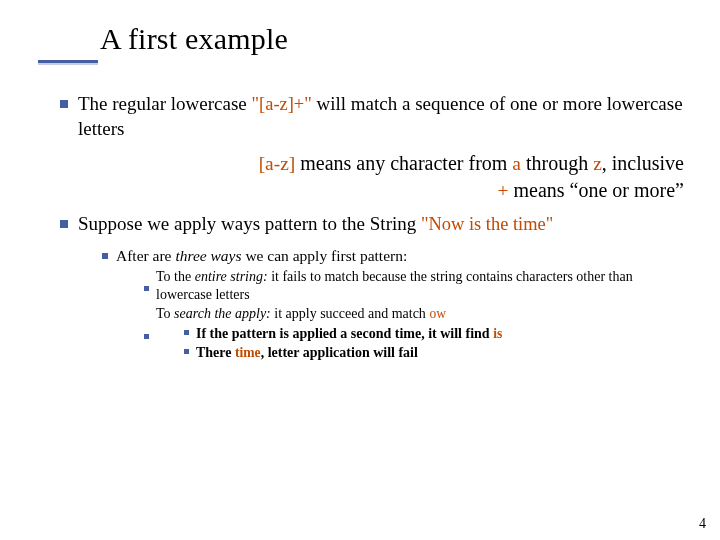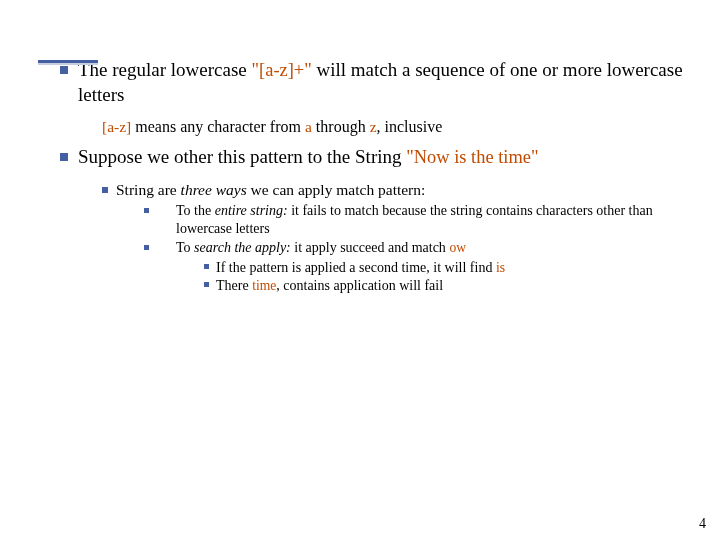--- a/index.html
+++ b/index.html
@@ -77,53 +77,54 @@
   .lvl1 > li {
     display: flex;
     align-items: flex-start;
     margin-bottom: 10px;
     font-size: 19px;
   }
   .lvl1 > li > .bullet-sq { margin-top: 8px; }
   .lvl1 > li > .txt { flex: 1; }
   .lvl2 {
     margin-left: 42px;
-    font-size: 16px;
+    font-size: 20px;
     margin-top: 3px;
     margin-bottom: 8px;
+    text-align: right;
   }
   .lvl2 > li { margin-bottom: 1px; }
   .lvl3 {
     margin-left: 42px;
     font-size: 15.5px;
   }
   .lvl3 > li {
     display: flex;
     align-items: flex-start;
     margin-bottom: 4px;
   }
   .lvl3 > li > .bullet-sq { margin-top: 7px; }
   .lvl3 > li > .txt { flex: 1; }
   .lvl4 {
     margin-left: 28px;
     font-size: 14px;
     margin-top: 2px;
   }
   .lvl4 > li {
     display: flex;
-    align-items: flex-start;
+    align-items: center;
     margin-bottom: 1px;
-    gap: 20px;
   }
   .lvl4 > li > .bullet-sq { margin-top: 6px; }
   .lvl4 > li > .txt { flex: 1; }
   .lvl5 {
     margin-left: 28px;
     font-size: 14px;
     margin-top: 2px;
+    font-weight: bold;
   }
   .lvl5 > li {
     display: flex;
     align-items: flex-start;
     margin-bottom: 1px;
   }
   .lvl5 > li > .bullet-sq { margin-top: 5px; }
   .lvl5 > li > .txt { flex: 1; }
   .code {
     font-family: "Comic Sans MS", "Comic Sans", cursive;
@@ -137,52 +138,56 @@
     bottom: 8px;
     font-size: 14px;
   }
 </style>
 </head>
 <body>
 
 <div class="title-wrap">
   <div class="title-underline"></div>
   <div class="title-underline-shadow"></div>
+  <h1 class="title">A first example</h1>
 </div>
 
 <div class="content">
   <ul class="lvl1">
     <li>
       <span class="bullet-sq"></span>
       <span class="txt">
         <span>The regular lowercase </span><span class="code">"[a-z]+"</span><span> will match a sequence of one or more lowercase letters</span>
       </span>
     </li>
   </ul>
 
   <ul class="lvl2">
     <li>
       <span class="code">[a-z]</span><span> means any character from </span><span class="code">a</span><span> through </span><span class="code">z</span><span>, inclusive</span>
     </li>
+    <li>
+      <span class="code">+</span><span> means “one or more”</span>
+    </li>
   </ul>
 
   <ul class="lvl1">
     <li>
       <span class="bullet-sq"></span>
       <span class="txt">
-        <span>Suppose we other this pattern to the String </span><span class="code">"Now is the time"</span>
+        <span>Suppose we apply ways pattern to the String </span><span class="code">"Now is the time"</span>
       </span>
     </li>
   </ul>
 
   <ul class="lvl3">
     <li>
       <span class="bullet-sq sm"></span>
       <span class="txt">
-        <span>String are </span><em class="it">three ways</em><span> we can apply match pattern:</span>
+        <span>After are </span><em class="it">three ways</em><span> we can apply first pattern:</span>
 
         <ul class="lvl4">
           <li>
             <span class="bullet-sq xs"></span>
             <span class="txt">
               <span>To the </span><em class="it">entire string:</em><span> it fails to match because the string contains characters other than lowercase letters</span>
             </span>
           </li>
           <li>
             <span class="bullet-sq xs"></span>
@@ -192,21 +197,21 @@
               <ul class="lvl5">
                 <li>
                   <span class="bullet-sq xxs"></span>
                   <span class="txt">
                     <span>If the pattern is applied a second time, it will find </span><span class="code">is</span>
                   </span>
                 </li>
                 <li>
                   <span class="bullet-sq xxs"></span>
                   <span class="txt">
-                    <span>There </span><span class="code">time</span><span>, contains application will fail</span>
+                    <span>There </span><span class="code">time</span><span>, letter application will fail</span>
                   </span>
                 </li>
               </ul>
             </span>
           </li>
         </ul>
       </span>
     </li>
   </ul>
 </div>

